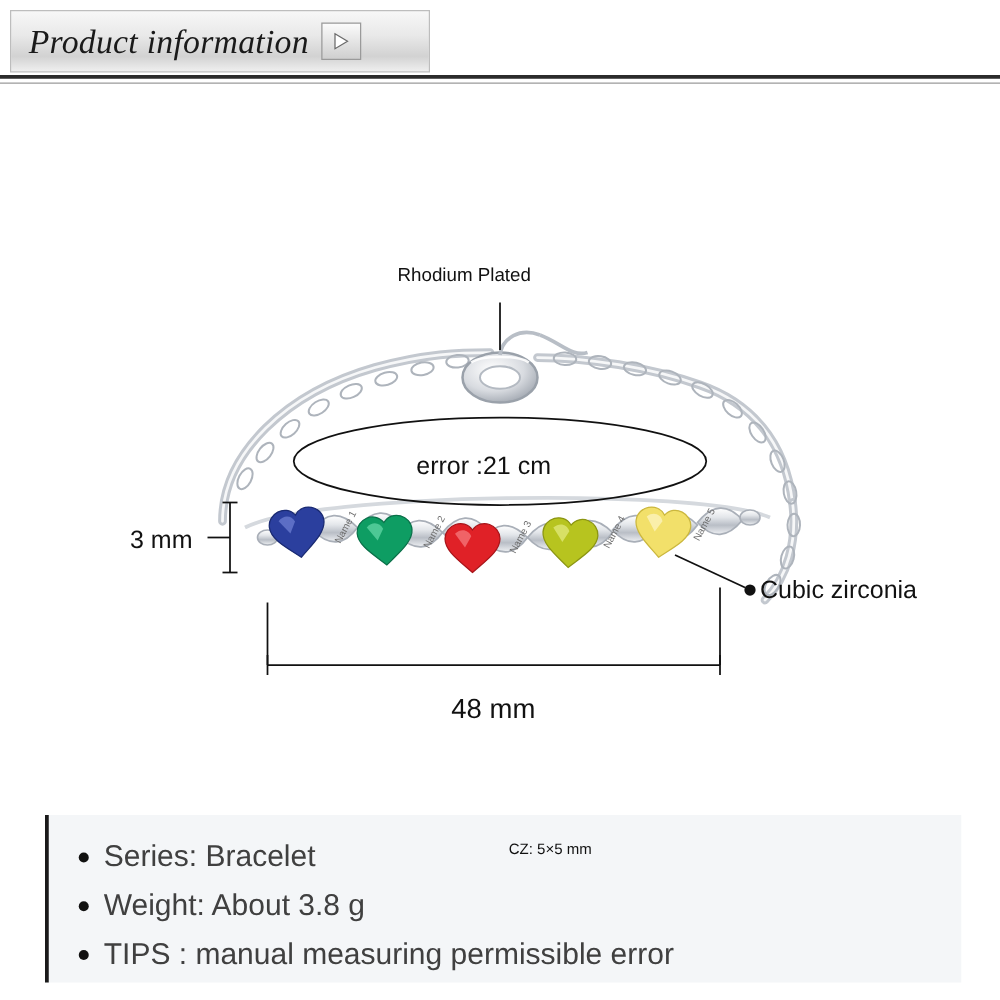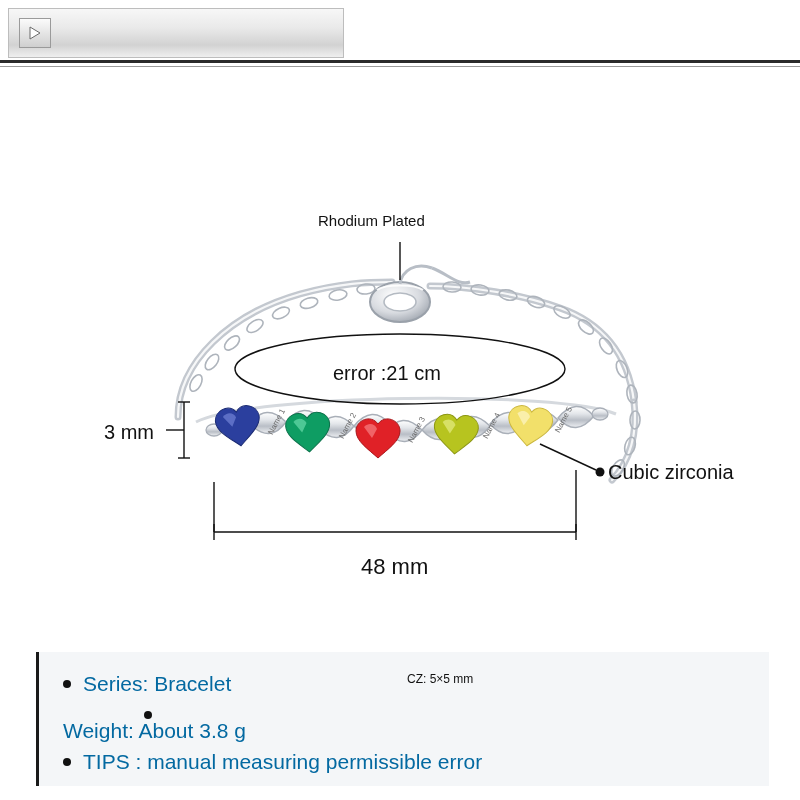--- a/index.html
+++ b/index.html
@@ -113,47 +113,48 @@
     top: 652px;
     width: 730px;
     height: 134px;
     background: #f4f6f8;
     border-left: 3px solid #1a1a1a;
   }
   .info-row {
     position: absolute;
     display: flex;
     align-items: center;
-    font-size: 21px;
-    color: #0369a1;
+    font-size: 24px;
+    color: #404040;
   }
   .bullet {
     width: 8px;
     height: 8px;
     border-radius: 50%;
     background: #111;
     margin-right: 12px;
     flex: 0 0 auto;
   }
   .row1 { left: 24px; top: 20px; }
-  .row2 { left: 24px; top: 59px; flex-direction: column; }
+  .row2 { left: 24px; top: 59px; }
   .row3 { left: 24px; top: 98px; }
   .info-cz {
     position: absolute;
     left: 368px;
     top: 20px;
     font-size: 12px;
     color: #111;
   }
 </style>
 </head>
 <body>
 
 <div class="header-banner">
   <div class="header-plate">
+    <span class="header-title">Product information</span>
     <span class="header-arrow">
       <svg width="14" height="16" viewBox="0 0 14 16" aria-hidden="true">
         <polygon points="2,2 12,8 2,14" fill="#ffffff" stroke="#6b6b6b" stroke-width="1"></polygon>
       </svg>
     </span>
   </div>
   <div class="header-rule"></div>
   <div class="header-rule-thin"></div>
 </div>
 

